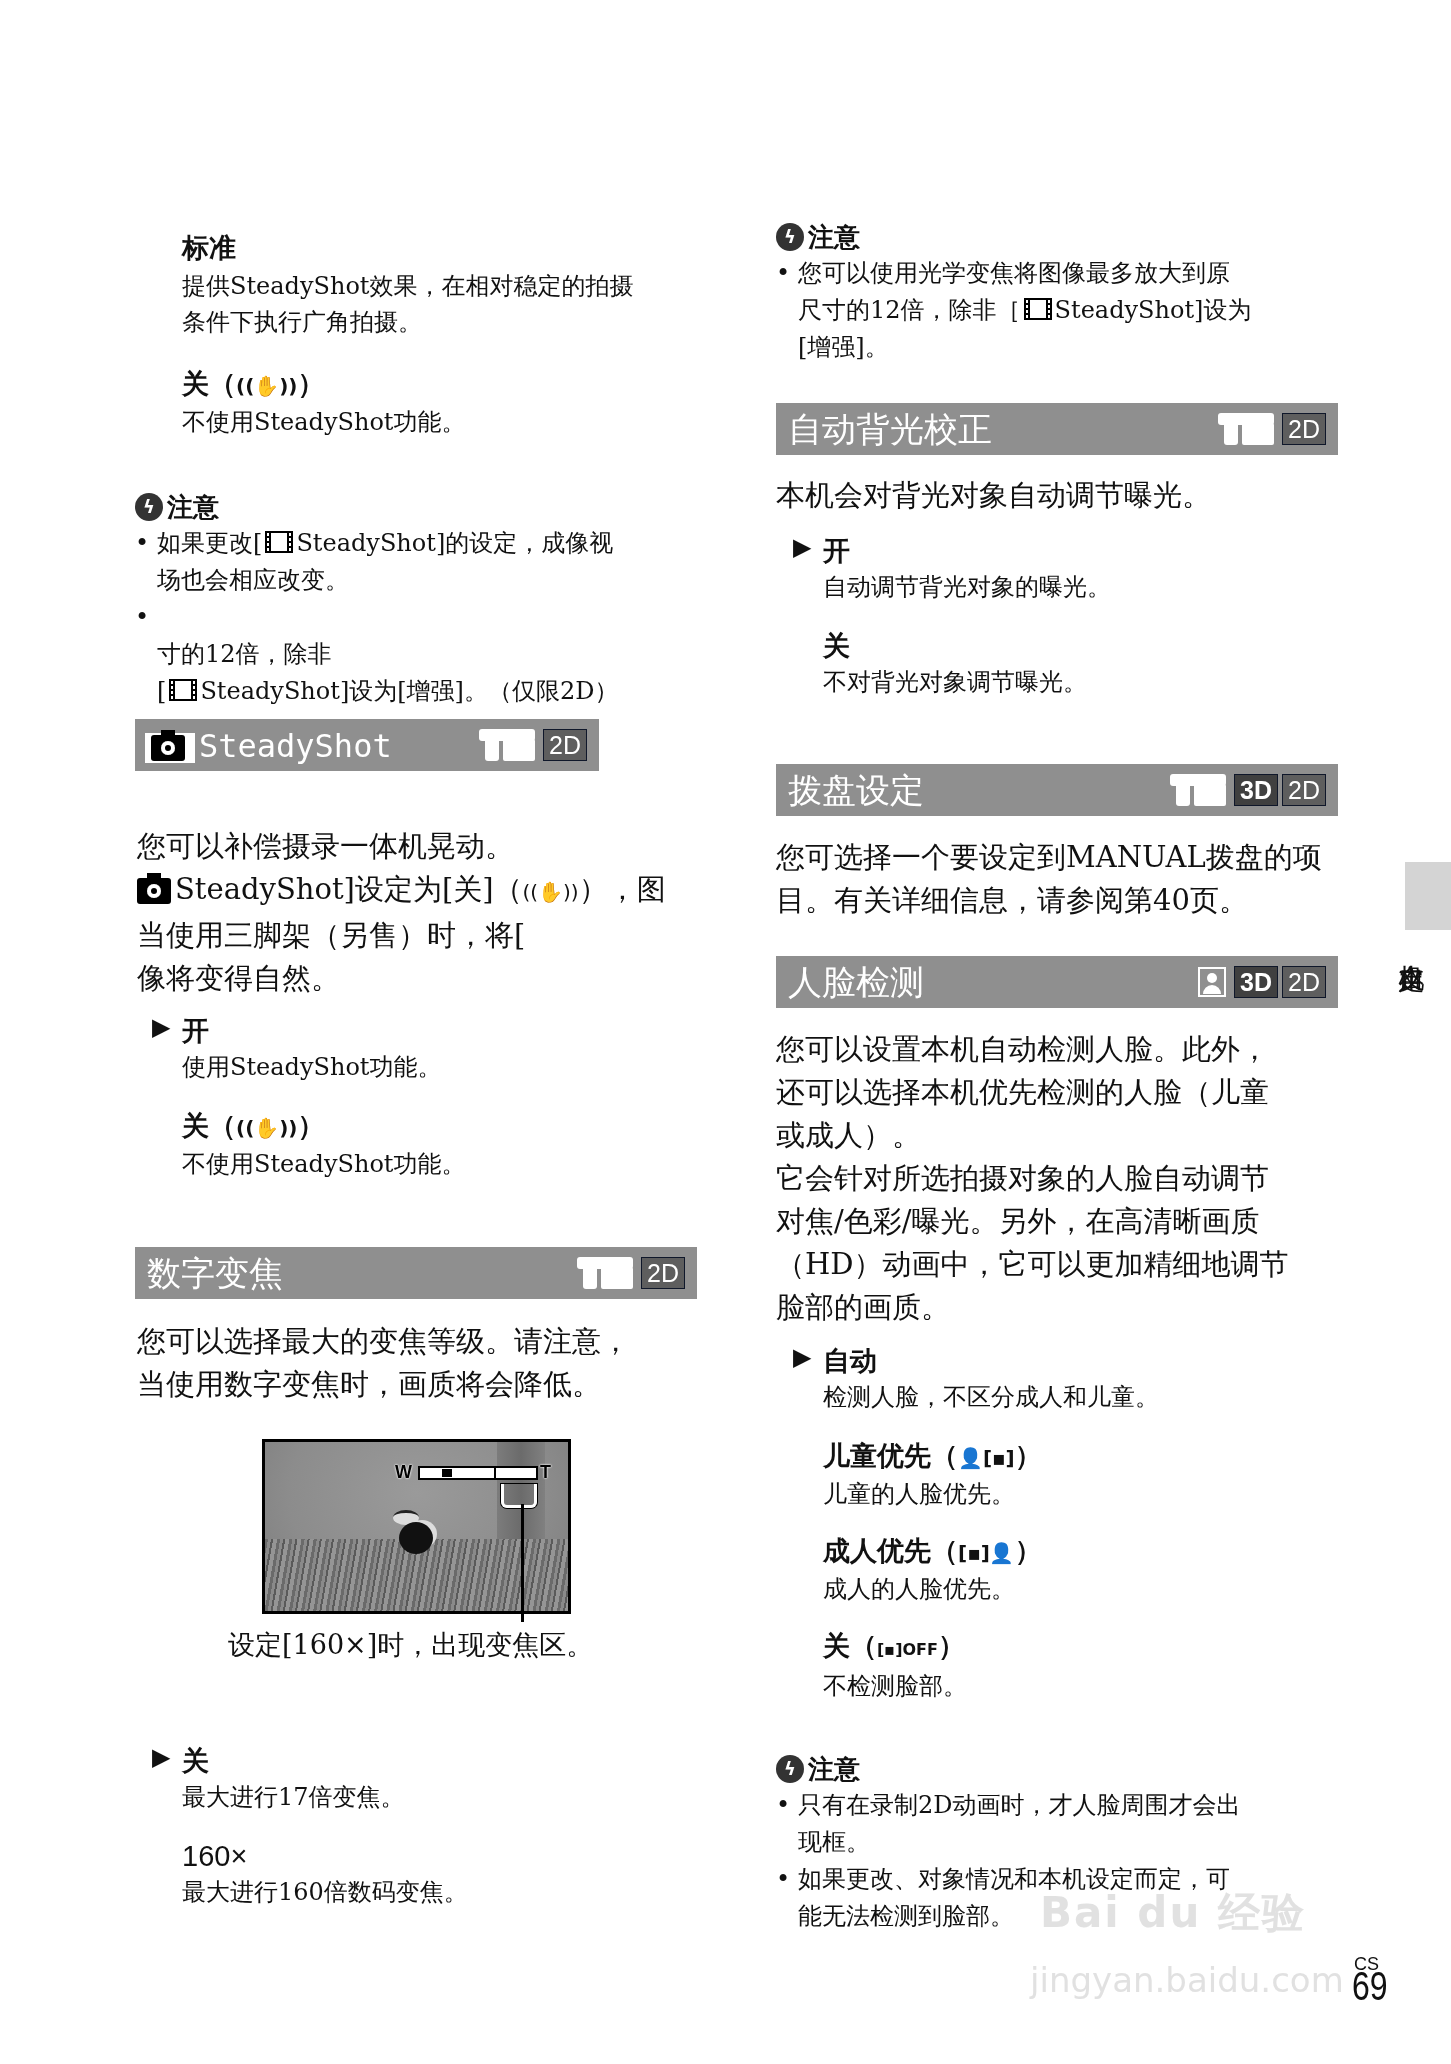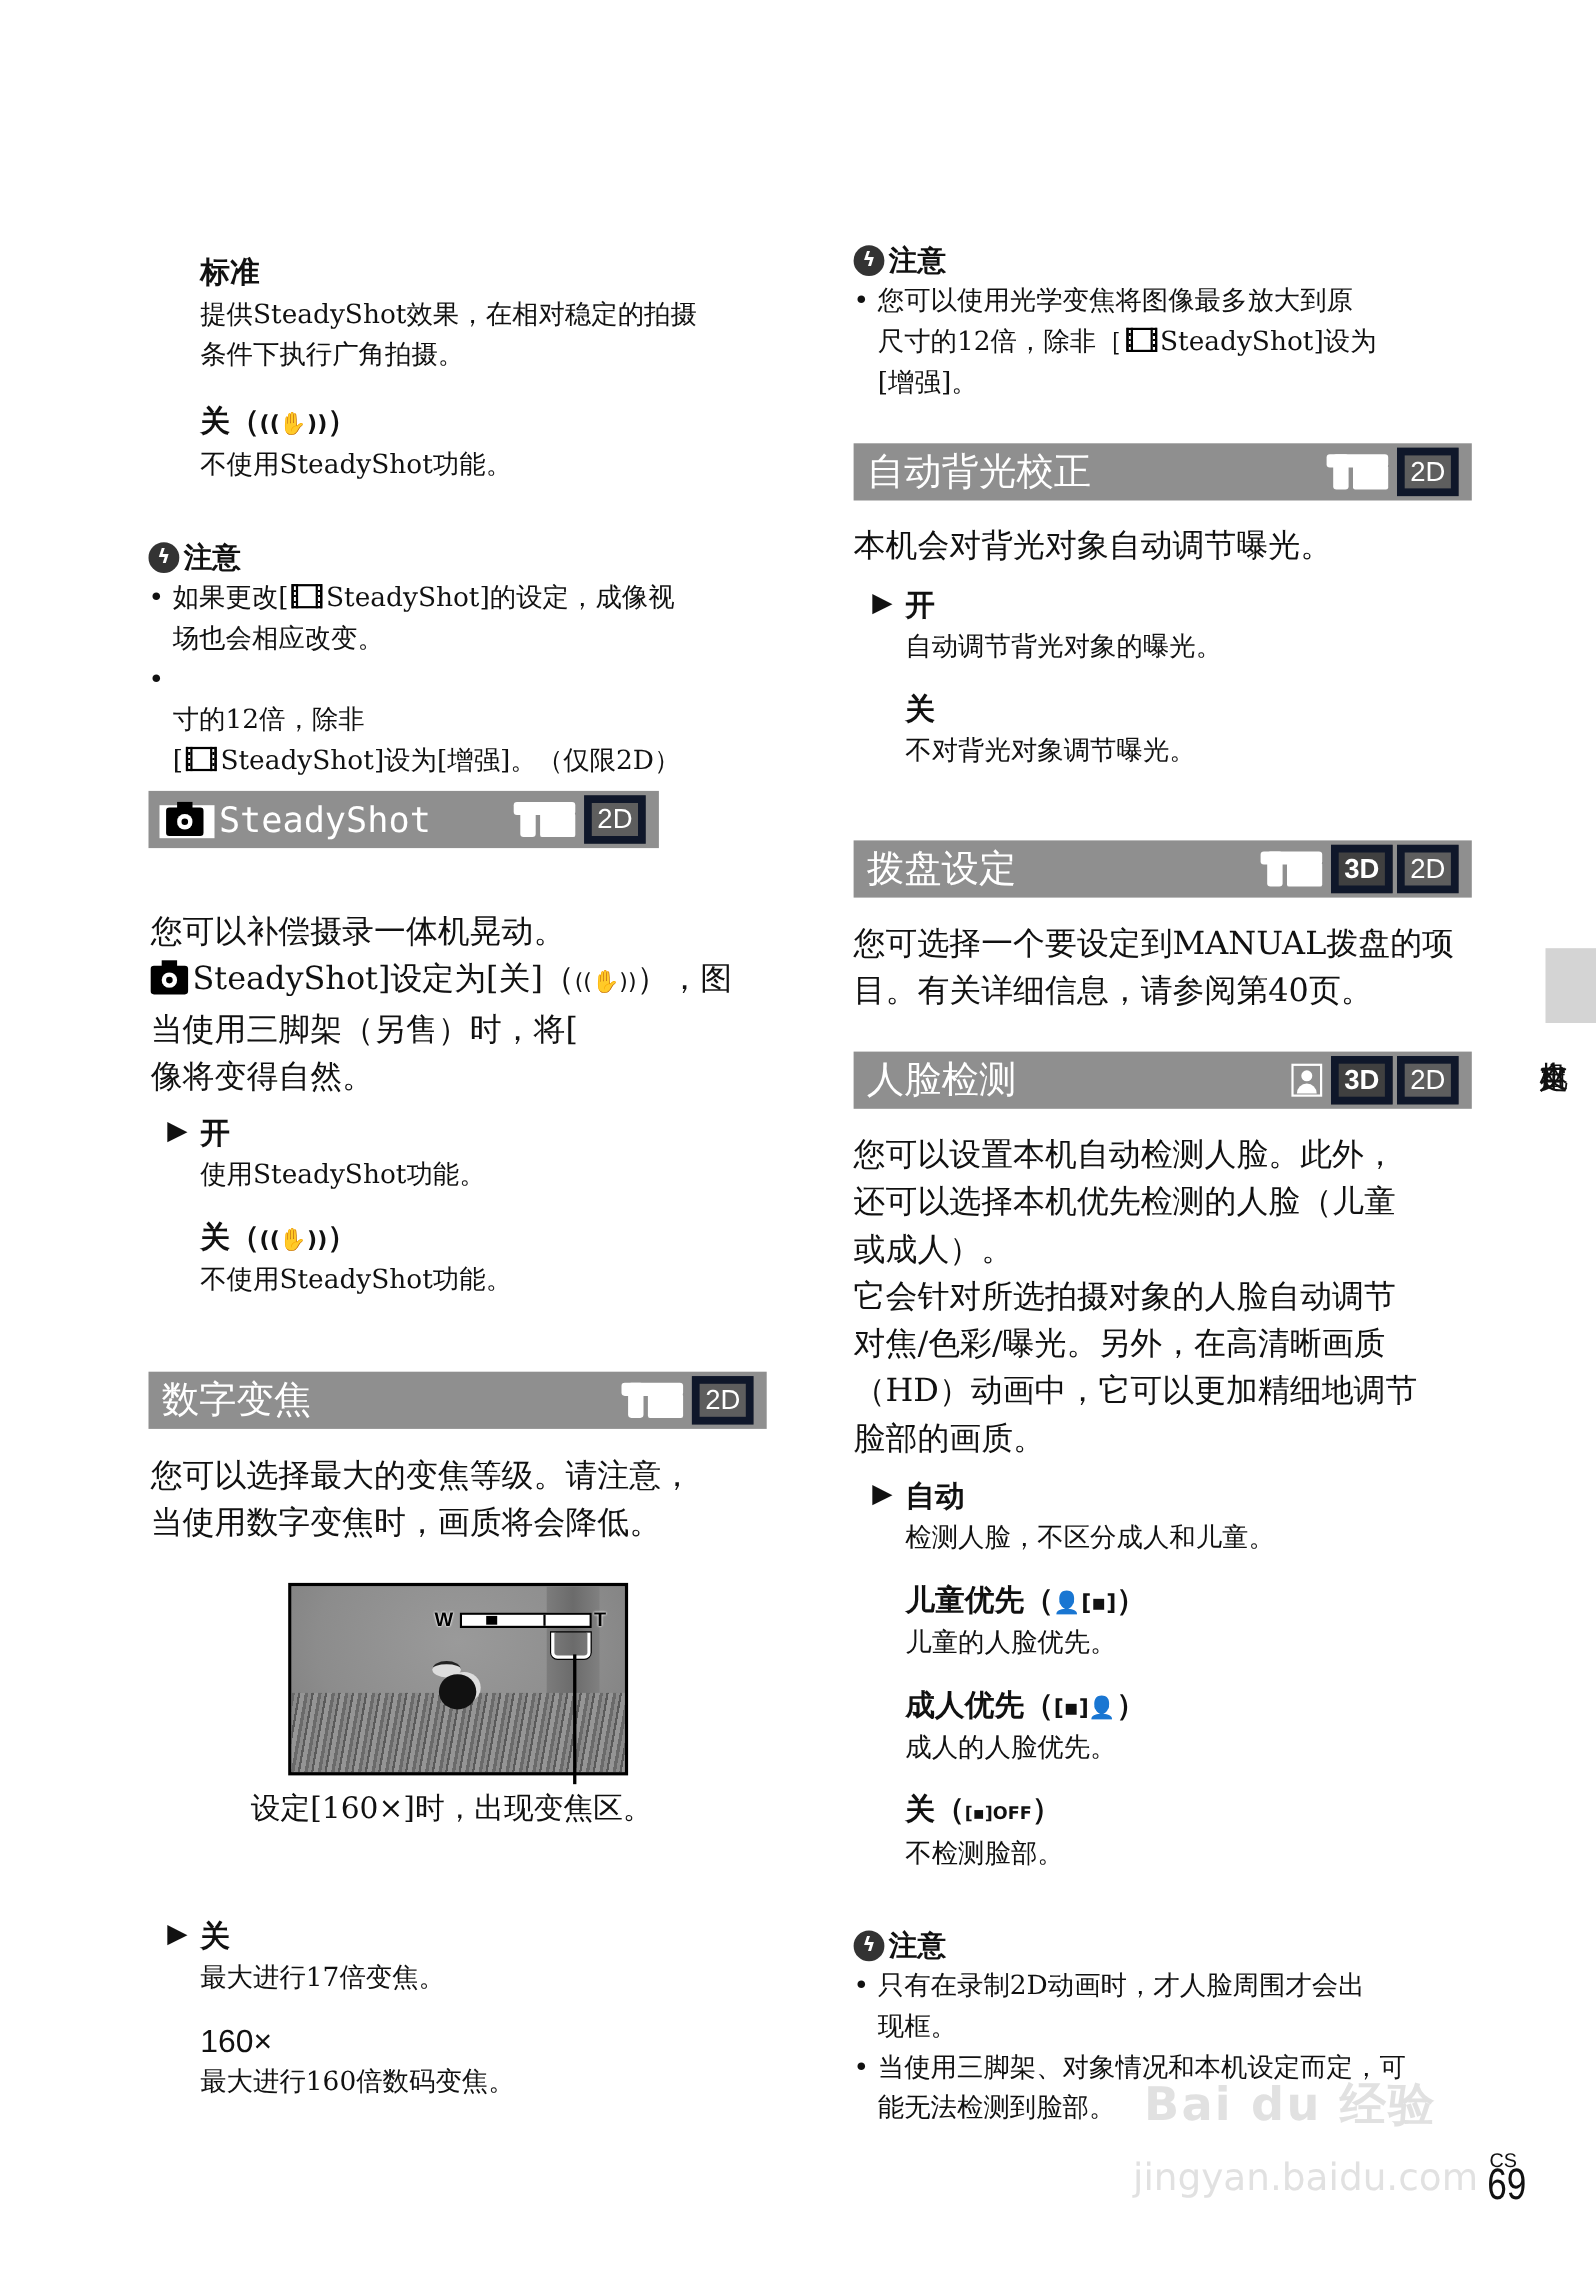--- a/index.html
+++ b/index.html
@@ -4,21 +4,21 @@
 <style>
   html, body { margin:0; padding:0; background:#ffffff; }
   body { width:1451px; height:2064px; position:relative; overflow:hidden; font-family:"DejaVu Serif", serif; color:#111; }
   .abs { position:absolute; }
   .opt-title { font-family:"DejaVu Sans", sans-serif; font-weight:bold; font-size:27px; line-height:36px; }
   .opt-desc { font-size:24px; line-height:36px; }
   .body-text { font-size:29px; line-height:43px; }
   .note-text { font-size:24px; line-height:37px; }
   .bar { position:absolute; height:52px; background:#8f8f8f; color:#fff; font-family:"DejaVu Sans", sans-serif; font-size:34px; line-height:52px; box-sizing:border-box; padding-left:12px; }
   .bar .badges { position:absolute; right:12px; top:10px; height:32px; display:flex; align-items:center; gap:4px; }
-  .badge { display:inline-block; height:30px; line-height:30px; padding:0 5px; font-family:"Liberation Sans", sans-serif; font-size:25px; border:7px solid #0f172a; }
+  .badge { display:inline-block; height:30px; line-height:30px; padding:0 5px; font-family:"Liberation Sans", sans-serif; font-size:25px; border:1px solid #0f172a; }
   .badge-2d { background:#5e5e5e; color:#fff; }
   .badge-3d { background:#404040; color:#fff; font-weight:bold; }
   .cam-mode { display:inline-block; width:56px; height:32px; position:relative; margin-right:4px; }
   .cam-mode .a { position:absolute; left:0; top:0; width:56px; height:12px; background:#fff; border-radius:3px; }
   .cam-mode .b { position:absolute; left:6px; top:0; width:14px; height:32px; background:#fff; border-radius:3px; }
   .cam-mode .c { position:absolute; left:24px; top:10px; width:32px; height:22px; background:#fff; border-radius:2px; }
   .face-icon { display:inline-block; width:28px; height:30px; border:2px solid #fff; box-sizing:border-box; position:relative; margin-right:4px; background:#8f8f8f; }
   .face-icon::before { content:""; position:absolute; left:7px; top:4px; width:10px; height:10px; border-radius:50%; background:#fff; }
   .face-icon::after { content:""; position:absolute; left:3px; top:16px; width:18px; height:9px; border-radius:9px 9px 0 0; background:#fff; }
   .note-head { font-family:"DejaVu Sans", sans-serif; font-weight:bold; font-size:26px; line-height:34px; display:flex; align-items:center; gap:4px; }
@@ -247,21 +247,21 @@
 <div class="abs note-head" style="left:776px; top:1752px;">
   <span class="note-icon">ϟ</span>
   <span>注意</span>
 </div>
 <div class="abs note-text" style="left:776px; top:1787px; width:560px;">
   <div class="bullet">
     <span>只有在录制2D动画时，才人脸周围才会出</span><br>
     <span>现框。</span>
   </div>
   <div class="bullet">
-    <span>当使用三脚架、对象情况和本机设定而定，可</span><br>
+    <span>如果更改、对象情况和本机设定而定，可</span><br>
     <span>能无法检测到脸部。</span>
   </div>
 </div>
 
 <div class="side-tab"></div>
 <div class="side-label">自定义本机</div>
 
 <div class="watermark">Bai du 经验</div>
 <div class="watermark2">jingyan.baidu.com</div>
 

